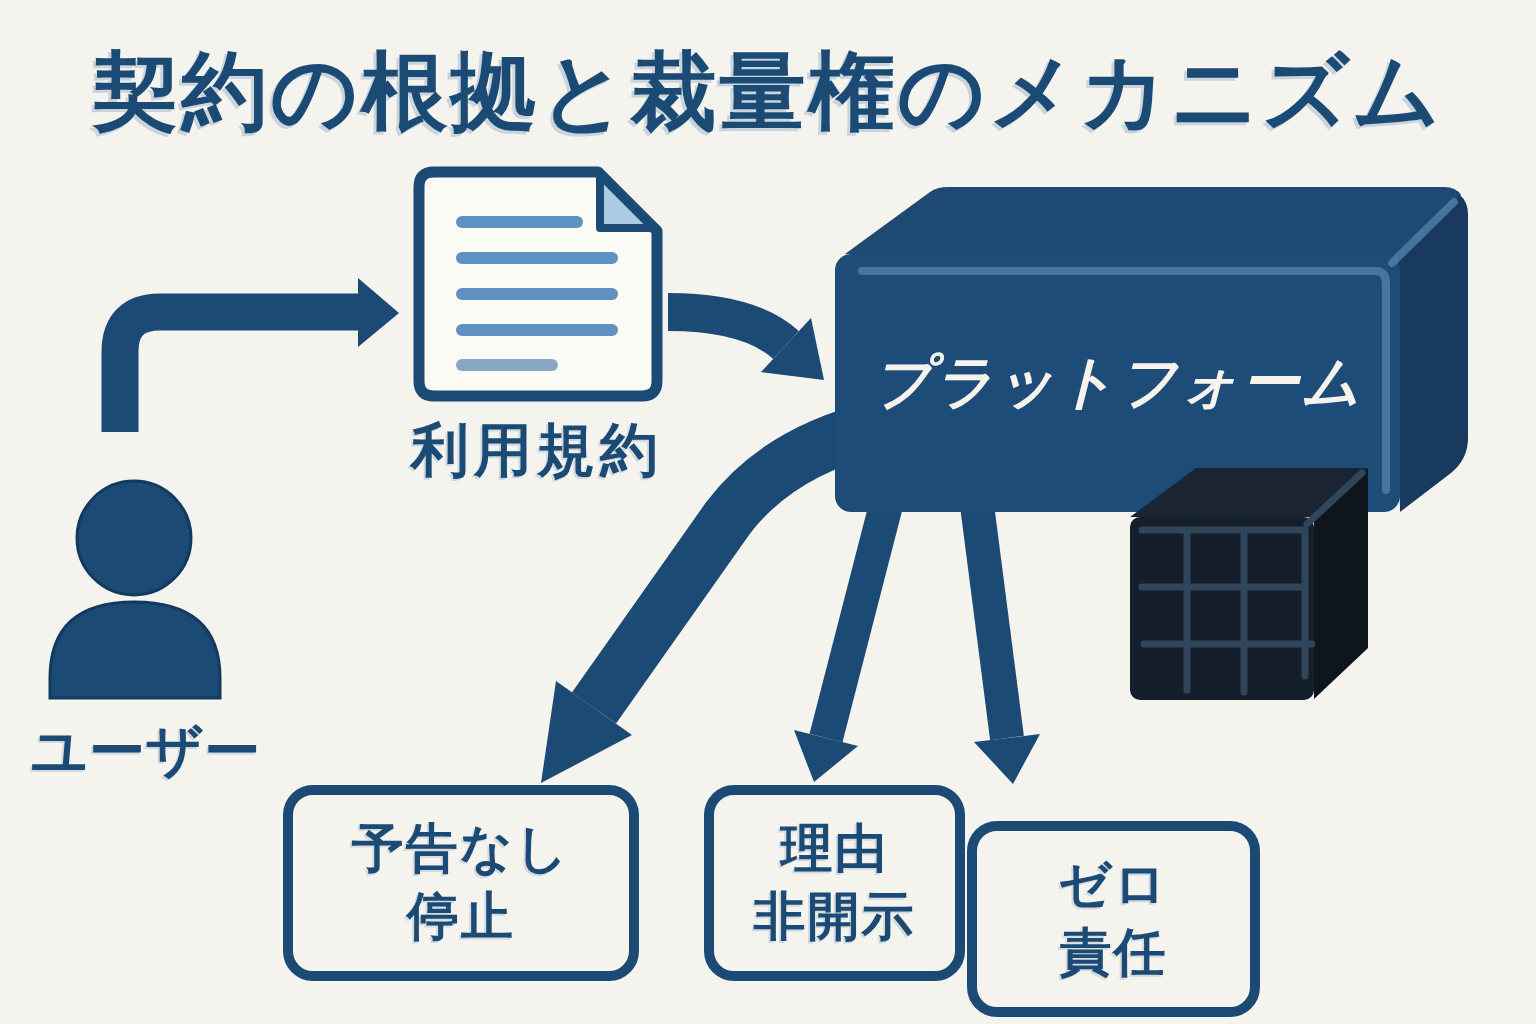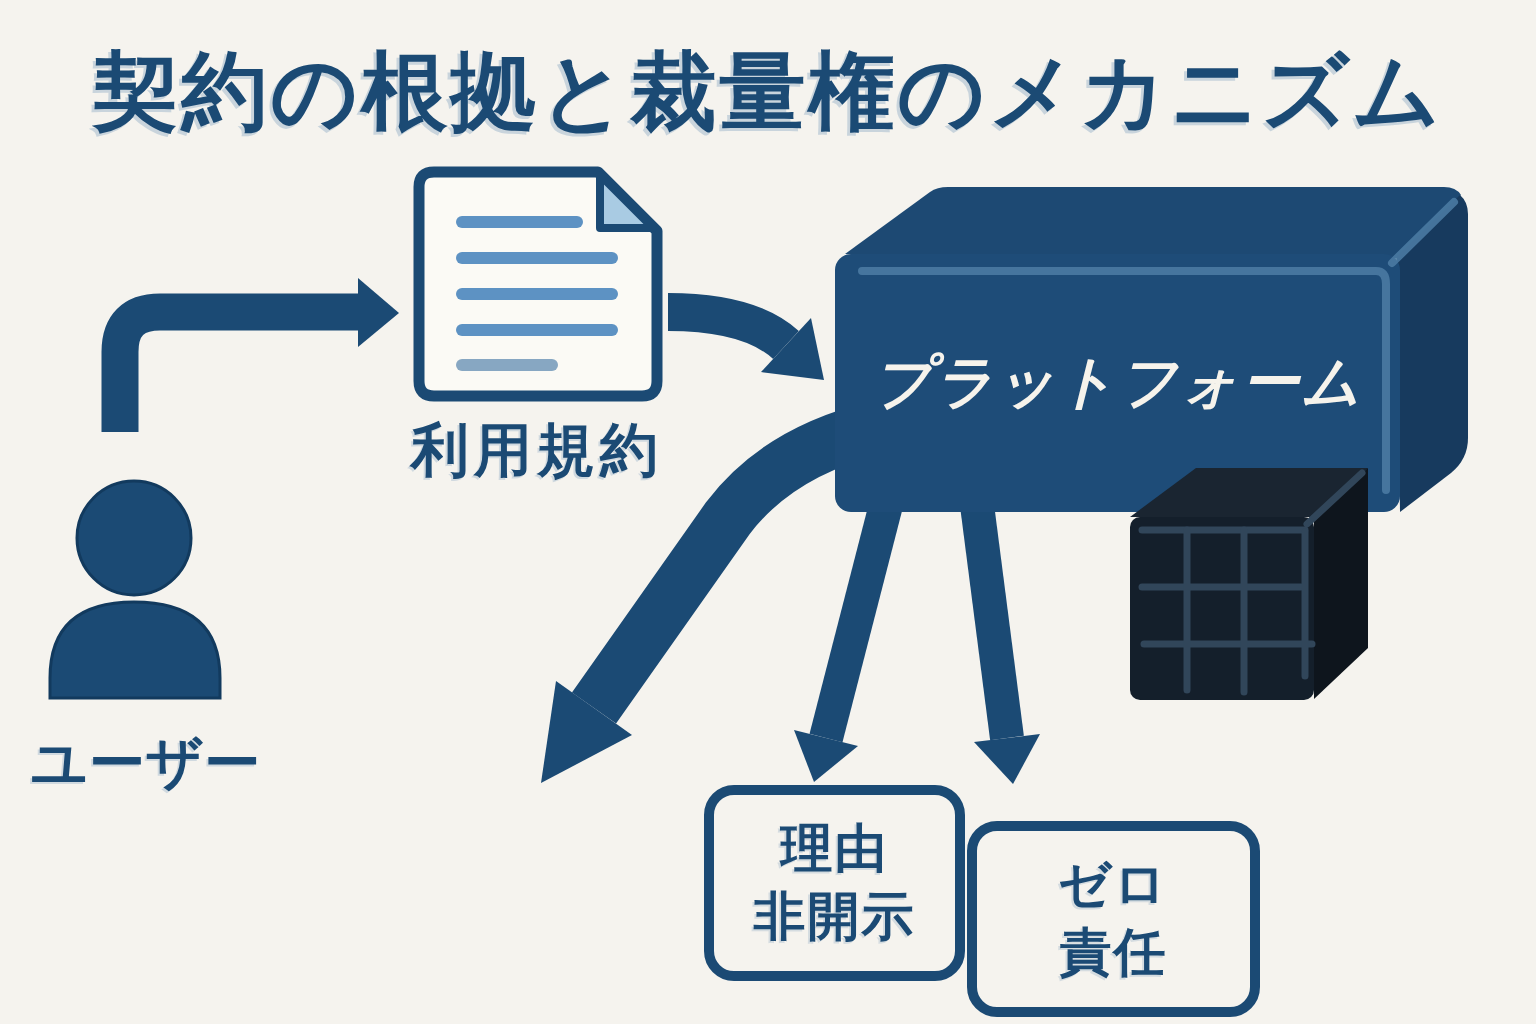--- a/index.html
+++ b/index.html
@@ -38,21 +38,21 @@
   .title{
     position:absolute;left:0;right:0;top:34px;text-align:center;
     font-size:86px;font-weight:bold;color:var(--primary);letter-spacing:3px;
     text-shadow:-3px 3px 0 rgba(130,162,192,.38);white-space:nowrap;
   }
   .node-label{
     position:absolute;font-weight:bold;color:var(--primary);text-align:center;
     text-shadow:-2px 2px 0 rgba(130,162,192,.32);white-space:nowrap;
   }
   .terms-label{left:377px;top:412px;width:320px;font-size:58px;letter-spacing:5px;text-align:center;}
-  .user-label{left:6px;top:714px;width:280px;font-size:56px;letter-spacing:1px;margin-top:12px;}
+  .user-label{left:6px;top:714px;width:280px;font-size:56px;letter-spacing:1px;}
   .platform-label{
     position:absolute;left:845px;top:344px;width:545px;text-align:center;
     font-size:58px;font-weight:bold;color:var(--platform_text);letter-spacing:2px;
     white-space:nowrap;
     font-style:italic;
   }
   .outcome-box{
     position:absolute;top:785px;height:196px;
     border:10px solid var(--primary);border-radius:30px;
     display:flex;align-items:center;justify-content:center;
@@ -135,20 +135,24 @@
       <line class="cb-grid" x1="1307" y1="524" x2="1362" y2="473"></line>
     </g>
   </svg>
 
   <h1 class="title">契約の根拠と裁量権のメカニズム</h1>
 
   <div class="node-label terms-label">利用規約</div>
   <div class="node-label user-label">ユーザー</div>
   <div class="platform-label">プラットフォーム</div>
 
+  <div class="outcome-box b1">
+    <div class="outcome-text">予告なし
+停止</div>
+  </div>
   <div class="outcome-box b2">
     <div class="outcome-text">理由
 非開示</div>
   </div>
   <div class="outcome-box b3">
     <div class="outcome-text">ゼロ
 責任</div>
   </div>
 
 </div>

